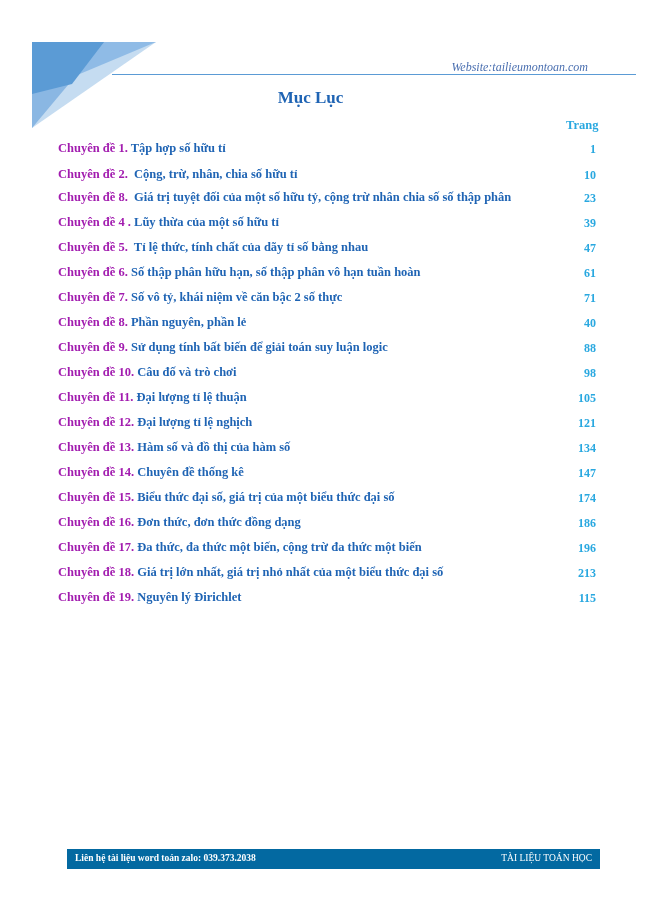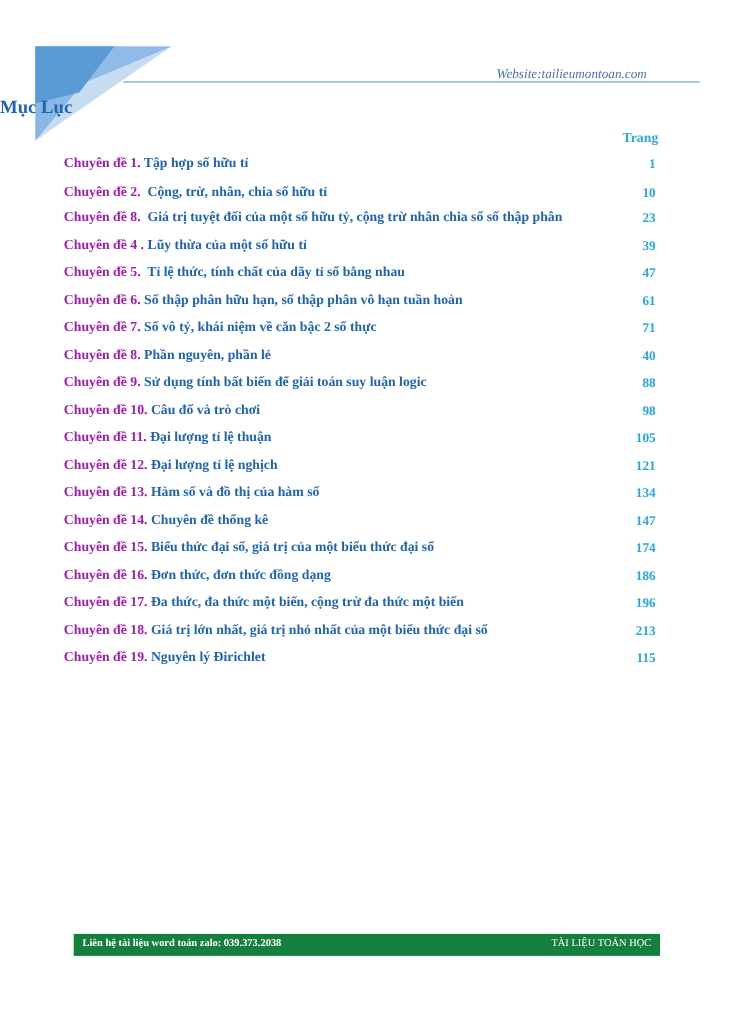--- a/index.html
+++ b/index.html
@@ -1,27 +1,27 @@
 <!DOCTYPE html>
 <html><head>
   <meta charset="utf-8">
   <style>
     html, body { margin: 0; padding: 0; background: #ffffff; }
     body { width: 670px; height: 922px; position: relative; overflow: hidden; font-family: "Liberation Serif", serif; }
     .corner { position: absolute; left: 32px; top: 42px; width: 124px; height: 86px; }
     .website { position: absolute; left: 440px; top: 60px; width: 148px; text-align: right; font-style: italic; font-size: 12px; color: #4a6fb0; font-family: "Liberation Serif", serif; }
     .header-line { position: absolute; left: 112px; top: 74px; width: 524px; height: 1px; background: #5b9bd5; }
-    .title { position: absolute; left: 0; top: 88px; width: 621px; font-weight: bold; font-size: 17px; color: #1f64b4; }
+    .title { position: absolute; left: 0; top: 88px; width: 621px; text-align: center; font-weight: bold; font-size: 17px; color: #1f64b4; }
     .trang { position: absolute; left: 566px; top: 118px; font-weight: bold; font-size: 12.5px; color: #29a8e0; font-family: Liberation Serif, serif; }
     .toc { position: absolute; left: 58px; top: 141px; width: 548px; }
     .row { position: absolute; left: 0; width: 548px; height: 18px; font-weight: bold; font-size: 12.5px; white-space: nowrap; }
     .row .prefix { color: #a21caf; }
     .row .label { color: #1f64b4; }
     .row .page { position: absolute; right: 10px; top: 1px; color: #29a8e0; font-size: 12px; }
-    .footer { position: absolute; left: 67px; top: 849px; width: 533px; height: 20px; background: #15803d; color: #ffffff; font-size: 9.5px; }
+    .footer { position: absolute; left: 67px; top: 849px; width: 533px; height: 20px; background: #0369a1; color: #ffffff; font-size: 9.5px; }
     .footer .left { position: absolute; left: 8px; top: 4px; font-weight: bold; }
     .footer .right { position: absolute; right: 8px; top: 4px; }
   </style>
 </head>
 <body>
 
 <svg class="corner" viewBox="0 0 124 86">
   <polygon points="0,0 124,0 0,86" fill="#c5dcf1"></polygon>
   <polygon points="0,0 124,0 0,52" fill="#8fbbe6"></polygon>
   <polygon points="0,0 72,0 0,86" fill="#7fb0e0" opacity="0.85"></polygon>

